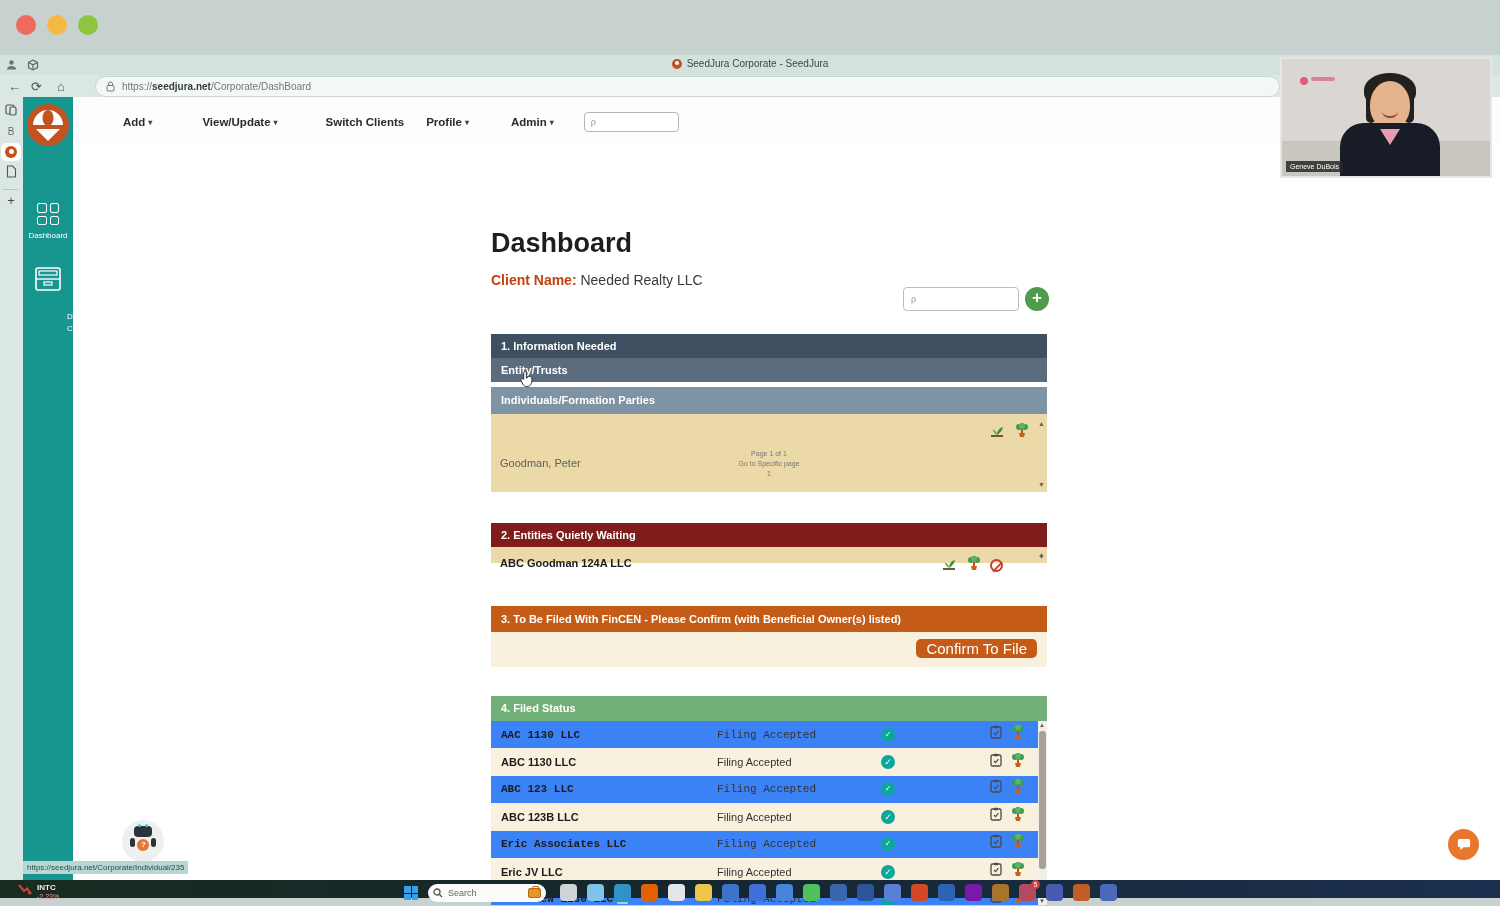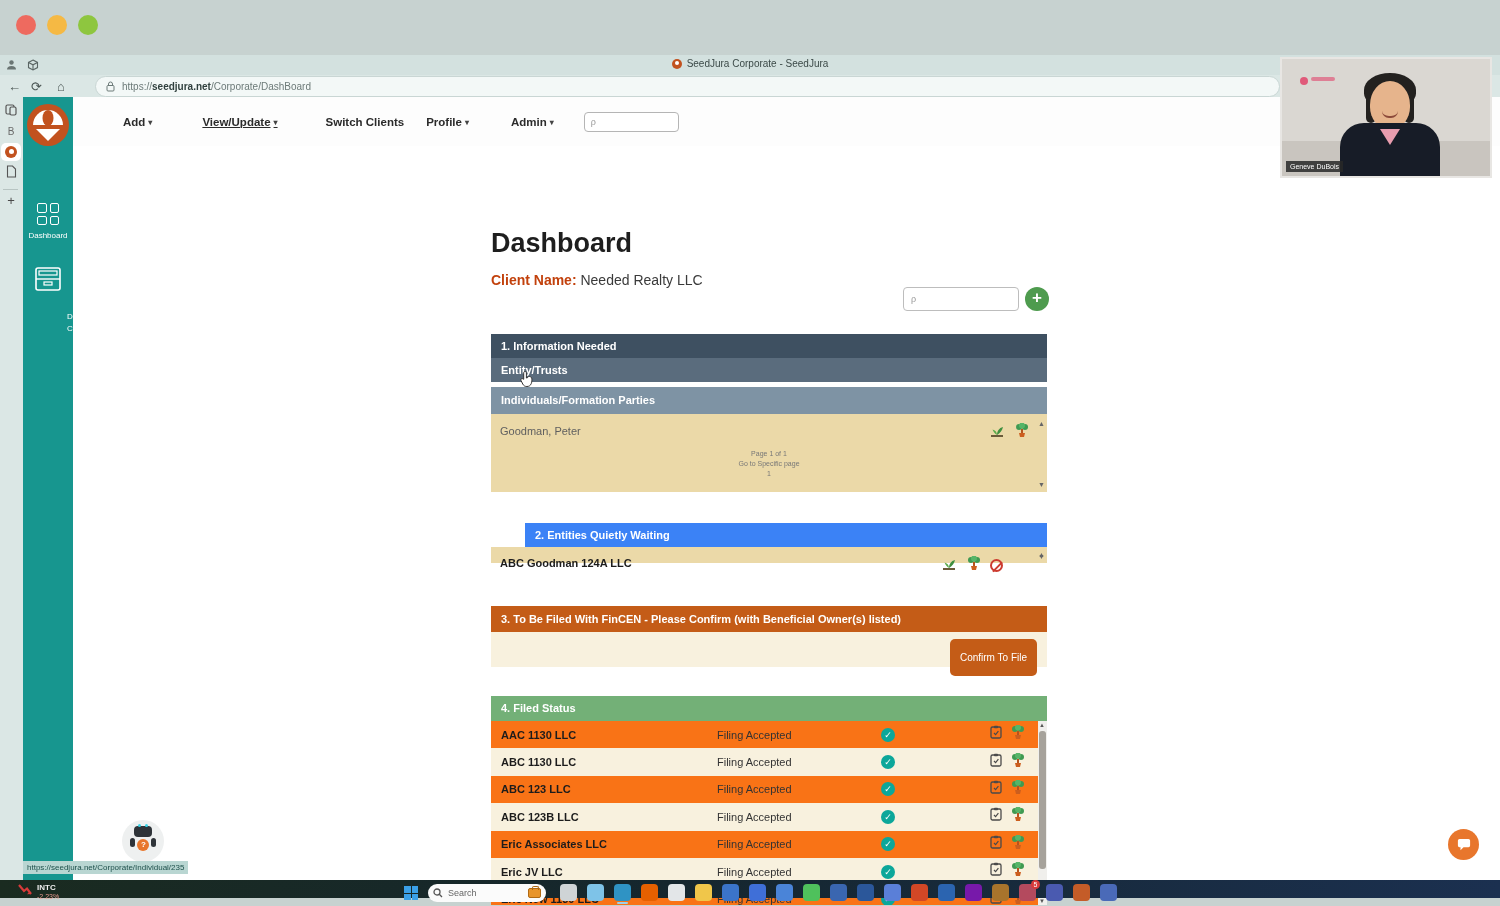--- a/index.html
+++ b/index.html
@@ -52,36 +52,36 @@
   .h1 { position:absolute; top:82px; left:418px; font-size:27px; font-weight:bold; color:#1e1e1e; }
   .clientline { position:absolute; top:126px; left:418px; font-size:14px; color:#3a3a3a; }
   .clientline b { color:#c2410c; }
   .search2 { position:absolute; top:141px; left:830px; width:116px; height:24px; border:1px solid #bdbdbd; border-radius:4px; background:#fff; display:flex; align-items:center; padding:0 7px; }
   .plusbtn { position:absolute; top:141px; left:952px; width:24px; height:24px; border-radius:50%; background:#4e9b4e; color:#fff; font-size:17px; line-height:22px; text-align:center; font-weight:bold; }
 
   .panel { position:absolute; left:418px; width:556px; }
   .phead { height:24px; color:#fff; font-size:11px; font-weight:bold; line-height:24px; padding-left:10px; }
   .slate1 { background:#3e5061; } .slate2 { background:#5a6c7d; }
   .slate3 { background:#7e93a4; height:27px; line-height:27px; }
-  .mustard { background:#3b82f6;margin-left:34px; } .orangehd { background:#c45c17; height:26px; line-height:26px; }
+  .mustard { background:#7f1d1d; } .orangehd { background:#c45c17; height:26px; line-height:26px; }
   .greenhd { background:#73b077; height:25px; line-height:25px; }
   .tanbody { position:relative; background:#ebd9a8; }
   .creambody { position:relative; background:#f8f1de; }
 
   .rowname { font-size:11px; font-weight:bold; color:#1c1c1c; }
-  .linkname { font-size:11px; color:#5f5f5f; }
+  .linkname { font-size:11px; color:#5f5f5f;margin-top:32px; }
   .pagetext { position:absolute; width:100%; text-align:center; font-size:7px; color:#777; }
   .scol { position:absolute; right:2px; font-size:7px; color:#666; }
   .icon-right { position:absolute; display:flex; gap:9px; align-items:center; }
 
-  .confirmbtn { position:absolute; right:10px; top:7px; background:#c45c17; color:#fff; font-size:10px; border-radius:5px; padding:13px 10px; }
+  .confirmbtn { position:absolute; right:10px; top:7px; background:#c45c17; color:#fff; font-size:15px; border-radius:5px; padding:1px 10px; }
 
   
   .frow { height:27.4px; display:flex; align-items:center; position:relative; }
-  .frow.alt { background:#f97316; } .frow.base { background:#f8f1de; }
+  .frow.alt { background:#3b82f6;font-family:Liberation Mono, monospace; } .frow.base { background:#f8f1de; }
   .frow .fname { position:absolute; left:10px; font-size:11px; font-weight:bold; color:#1c1c1c; }
   .frow .fstatus { position:absolute; left:226px; font-size:11px; color:#333; }
   .frow .fcheck { position:absolute; left:390px; width:14px; height:14px; border-radius:50%; background:#0ca79a; color:#fff; font-size:9px; text-align:center; line-height:14px; }
   .frow .ficons { position:absolute; right:22px; display:flex; gap:9px; }
   .vscroll { position:absolute; right:0; top:25px; width:9px; height:185px; background:#f0efec; }
   .vthumb { position:absolute; left:1px; top:10px; width:7px; height:138px; background:#a6a29b; border-radius:3px; }
 
   .noentry { width:13px; height:13px; border:2px solid #cc3b2f; border-radius:50%; position:relative; }
   .noentry::after{ content:""; position:absolute; left:-1px; top:4.5px; width:13px; border-top:2px solid #cc3b2f; transform:rotate(-45deg); }
 
@@ -219,21 +219,21 @@
         </svg>
       </div>
       <div class="sb-label" style="top:215px;padding-left:44px;">
         <div>Doc.</div>
         <div style="margin-top:3px;">Cabinet</div>
       </div>
     </div>
 
     <div class="appnav">
       <span class="nav-item" style="margin-left:50px;"><span>Add</span><span class="caret">▾</span></span>
-      <span class="nav-item" style="margin-left:50px;text-decoration:underline;"><span>View/Update</span><span class="caret">▾</span></span>
+      <span class="nav-item" style="margin-left:50px;"><span>View/Update</span><span class="caret">▾</span></span>
       <span class="nav-item" style="margin-left:48px;"><span>Switch Clients</span></span>
       <span class="nav-item" style="margin-left:22px;"><span>Profile</span><span class="caret">▾</span></span>
       <span class="nav-item" style="margin-left:42px;"><span>Admin</span><span class="caret">▾</span></span>
       <span class="nav-search" style="margin-left:30px;">
           <span>ρ</span>
         </span>
     </div>
 
     <div class="page">
       <div class="h1">Dashboard</div>

